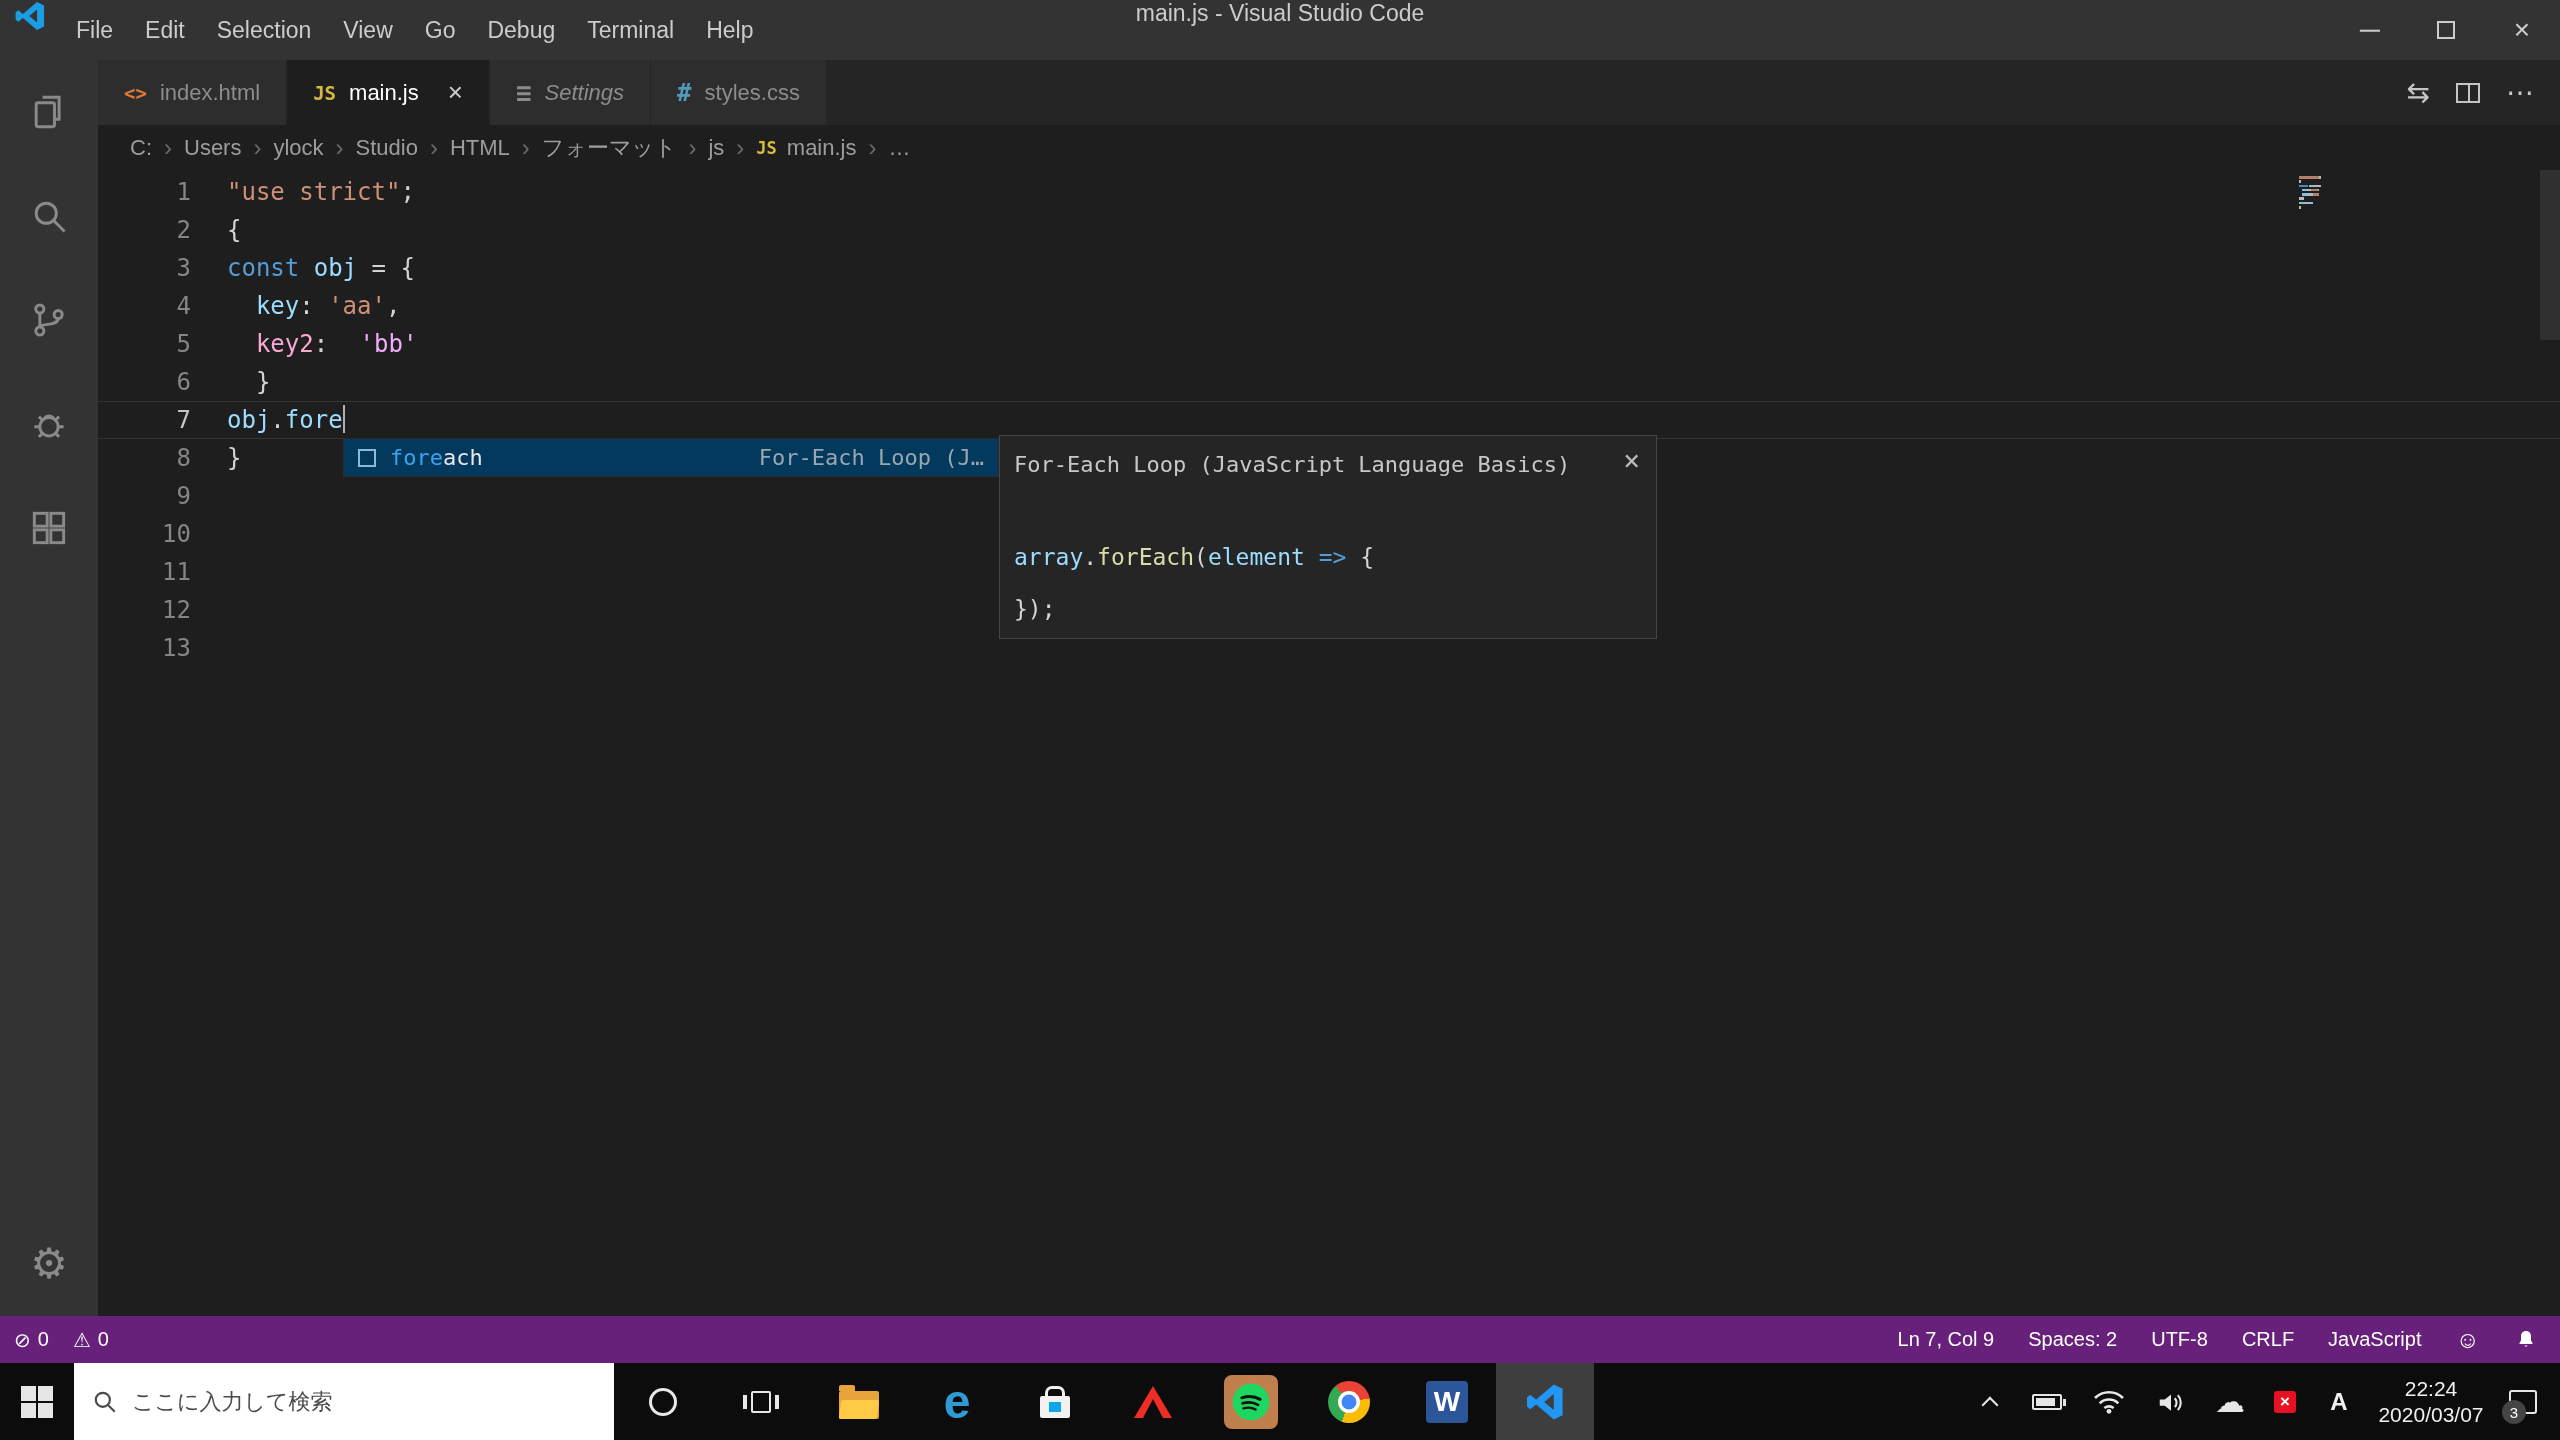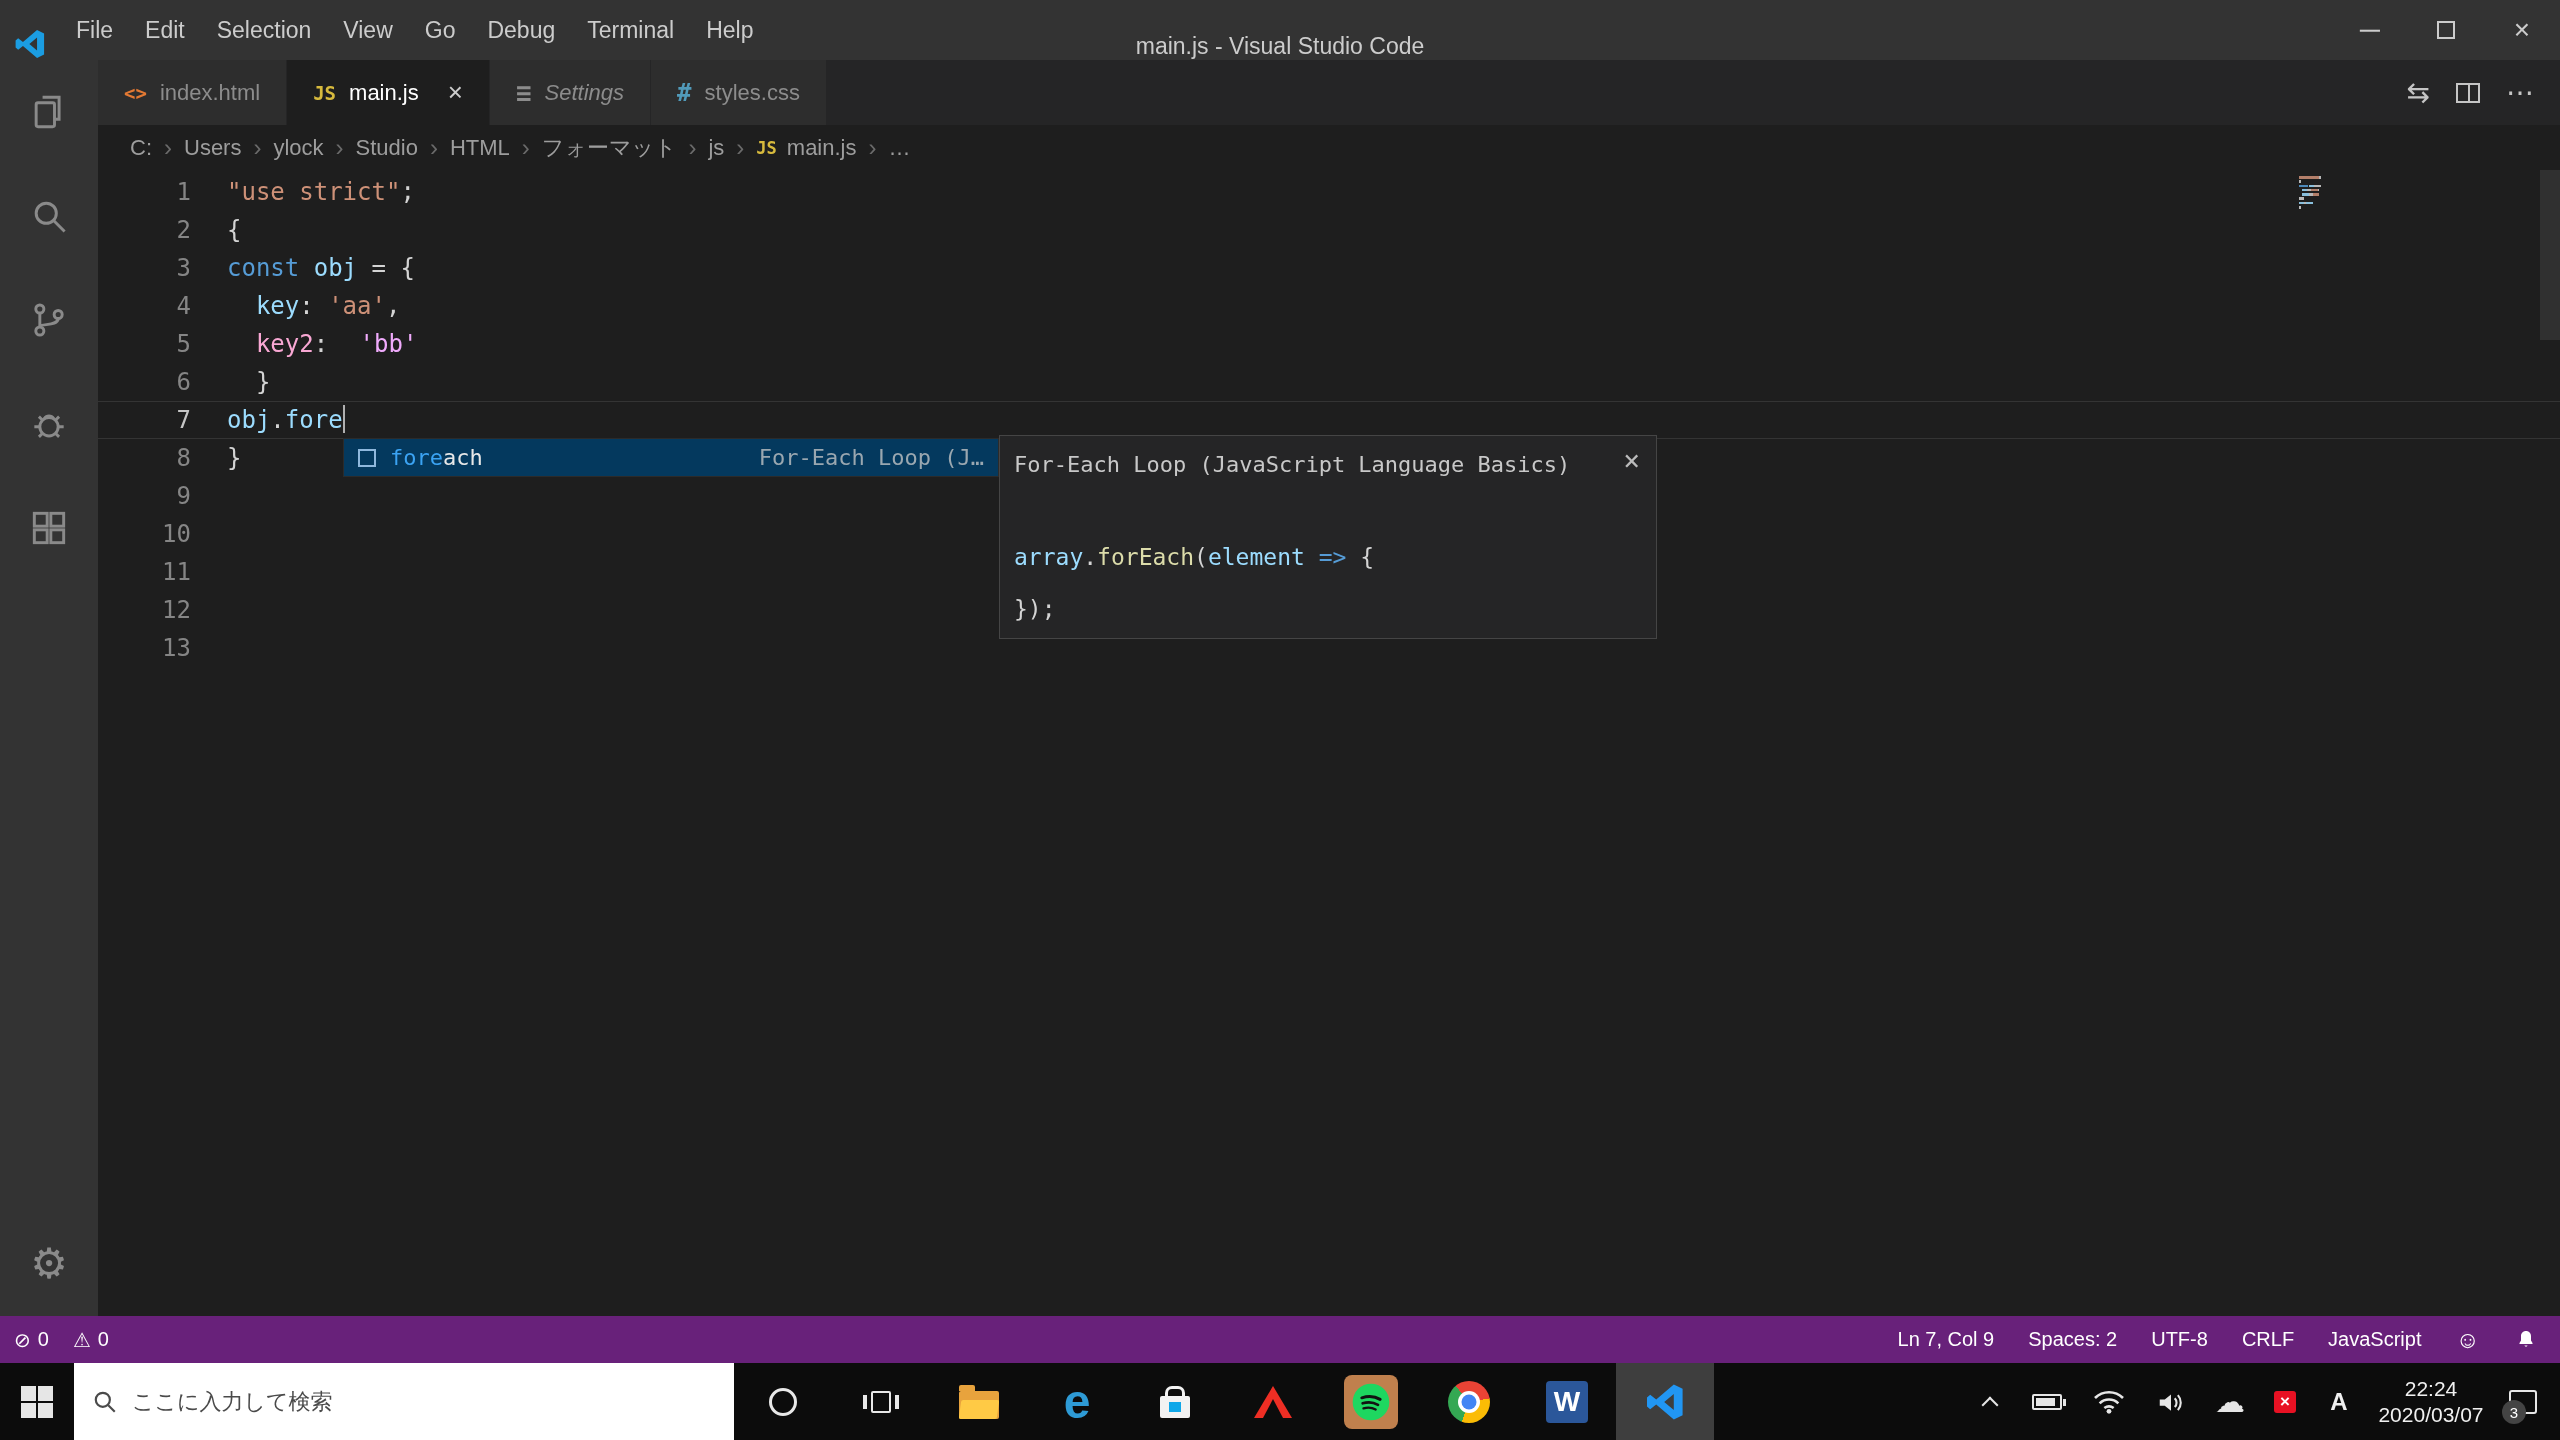--- a/index.html
+++ b/index.html
@@ -1,21 +1,21 @@
 <!DOCTYPE html>
 <html><head>
 <meta charset="utf-8">
 <style>
   * { margin:0; padding:0; box-sizing:border-box; }
   html,body { width:2560px; height:1440px; overflow:hidden; background:#1E1E1E;
               font-family:"Liberation Sans", sans-serif; }
   .screen { width:2560px; height:1440px; display:flex; flex-direction:column; }
 
   
-  .titlebar { height:60px; background:#333333; color:#CCCCCC; display:flex; align-items:flex-end;
+  .titlebar { height:60px; background:#333333; color:#CCCCCC; display:flex; align-items:flex-start;
               position:relative; font-size:23px; flex:0 0 auto; }
   .logo-wrap { width:60px; display:flex; justify-content:center; }
   .menus { display:flex; height:60px; }
   .menu-item { padding:0 16px; line-height:60px; cursor:default; }
   .window-title { position:absolute; left:50%; transform:translateX(-50%); color:#CCCCCC; }
   .win-controls { margin-left:auto; display:flex; }
   .win-btn { width:76px; height:60px; display:flex; align-items:center; justify-content:center;
              font-size:28px; color:#CCCCCC; }
   .max-box { width:18px; height:18px; border:2px solid #CCCCCC; }
 
@@ -98,21 +98,21 @@
   .sb-right { margin-left:auto; display:flex; align-items:center; gap:34px; }
   .sb-item { white-space:nowrap; }
   .bell svg, .smiley { display:block; }
   .smiley { font-size:24px; }
 
   
   .taskbar { height:77px; background:#0C0C0C; display:flex; align-items:center; flex:0 0 auto; }
   .start { width:74px; height:77px; display:flex; align-items:center; justify-content:center; }
   .win-logo { display:grid; grid-template-columns:15px 15px; grid-template-rows:15px 15px; gap:2px; }
   .win-logo span { background:#E6E6E6; }
-  .tb-search { width:660px; height:77px; background:#FFFFFF; display:flex; align-items:center;
+  .tb-search { width:540px; height:77px; background:#FFFFFF; display:flex; align-items:center;
                padding-left:18px; gap:14px; }
   .tb-search svg { flex:0 0 auto; }
   .tb-search input { border:none; outline:none; font-size:22px; color:#4A4A4A; width:520px;
                      font-family:"Liberation Sans", sans-serif; background:transparent; }
   .tb-search input::placeholder { color:#4A4A4A; opacity:1; }
   .tb-icon { width:98px; height:77px; display:flex; align-items:center; justify-content:center; position:relative; }
   .tb-icon.active-app { background:#3E3E3E; }
 
   .cortana-ring { width:28px; height:28px; border:3px solid #E8E8E8; border-radius:50%; }
   .taskview { position:relative; width:36px; height:26px; }

